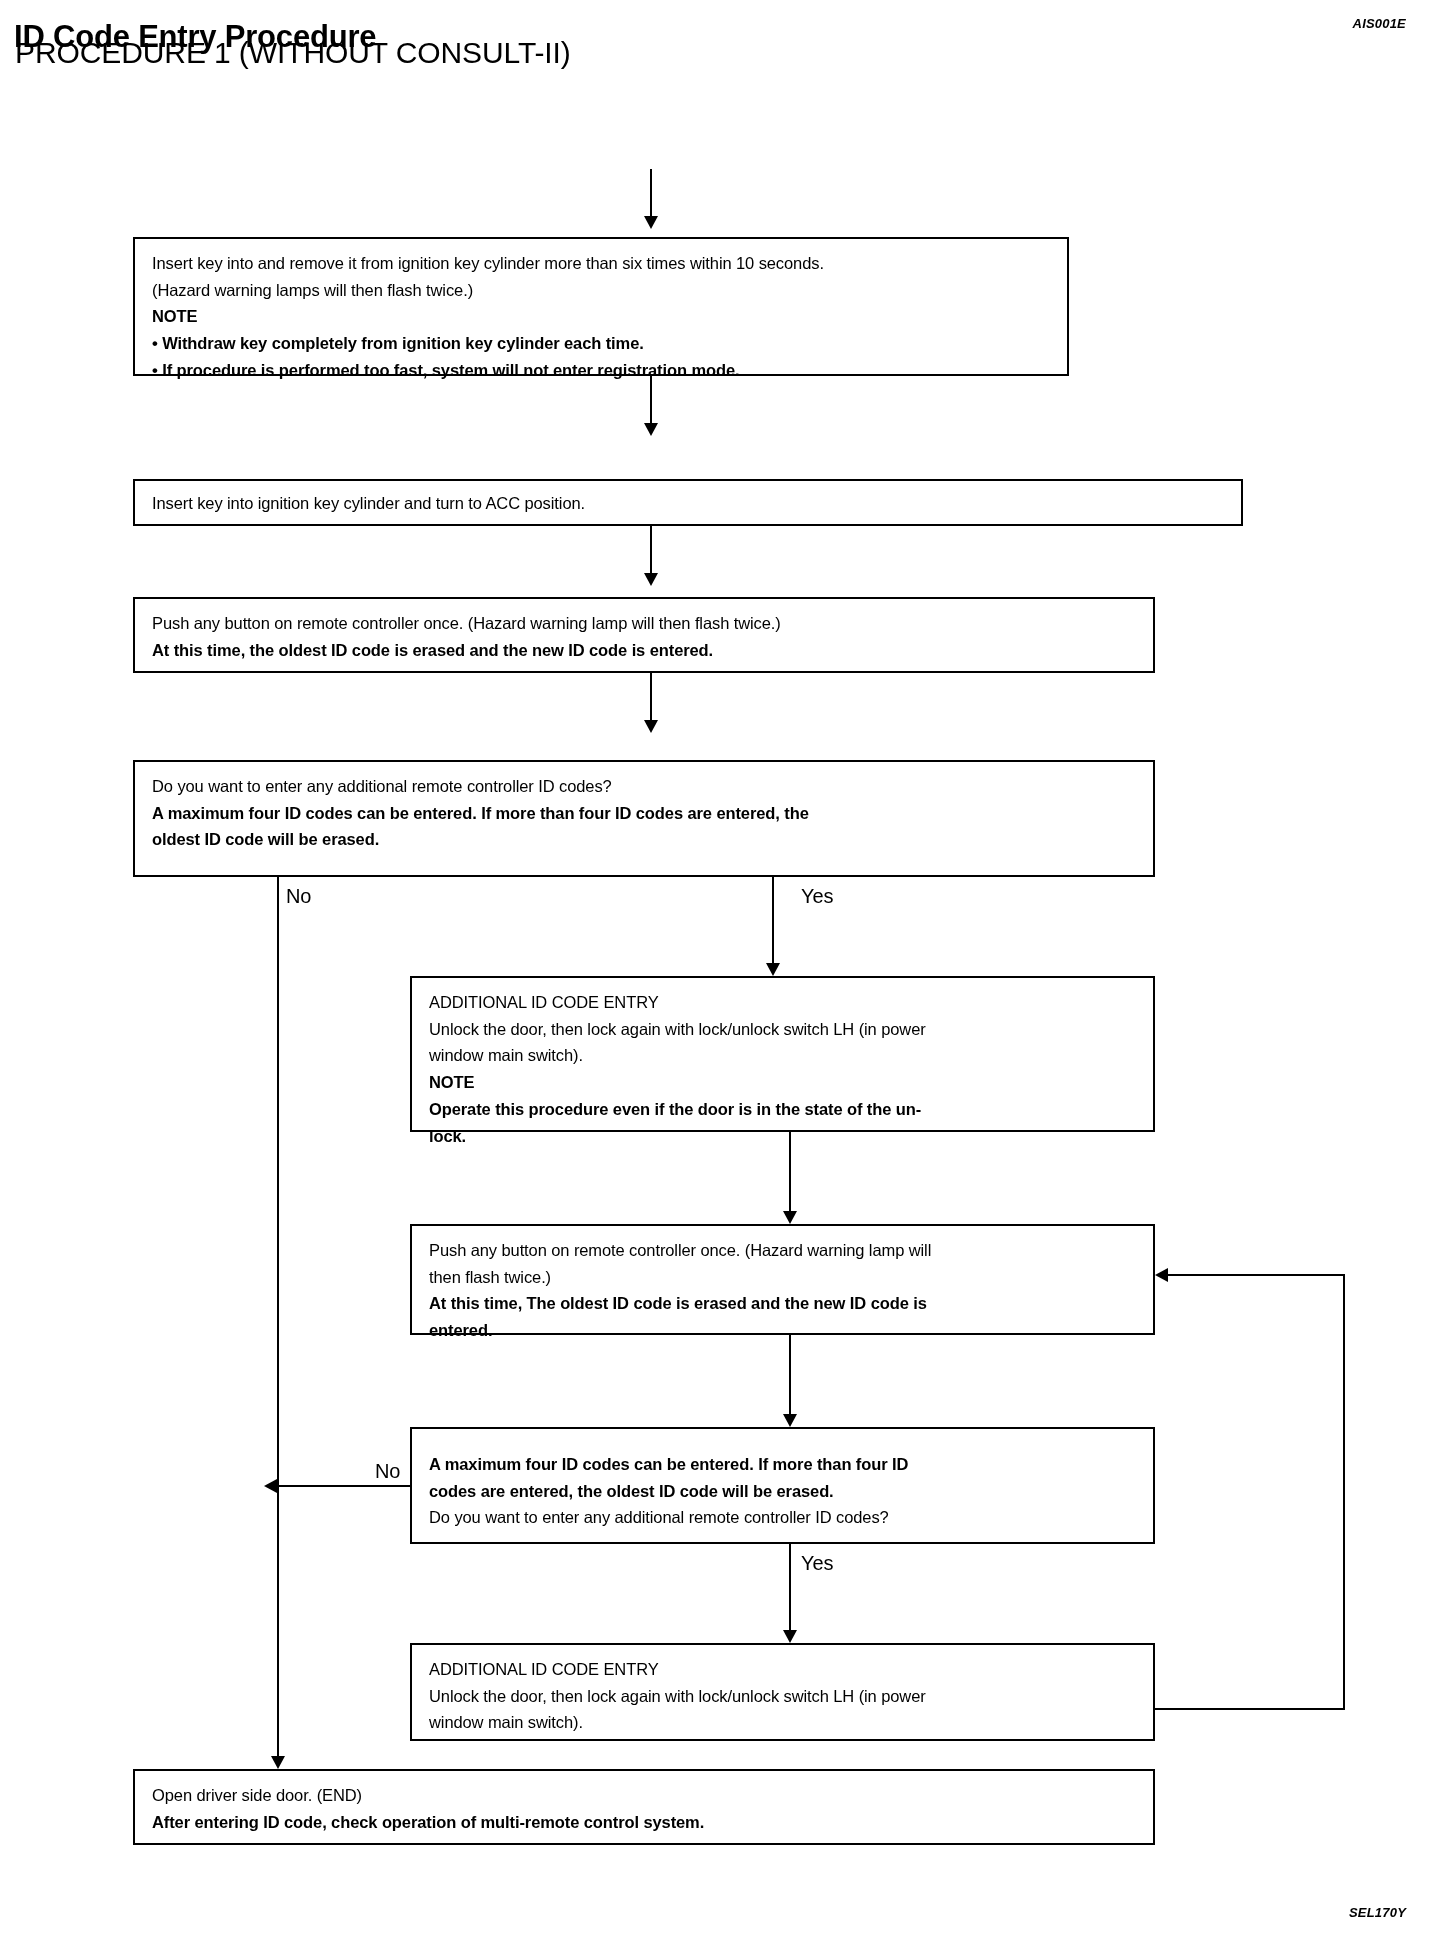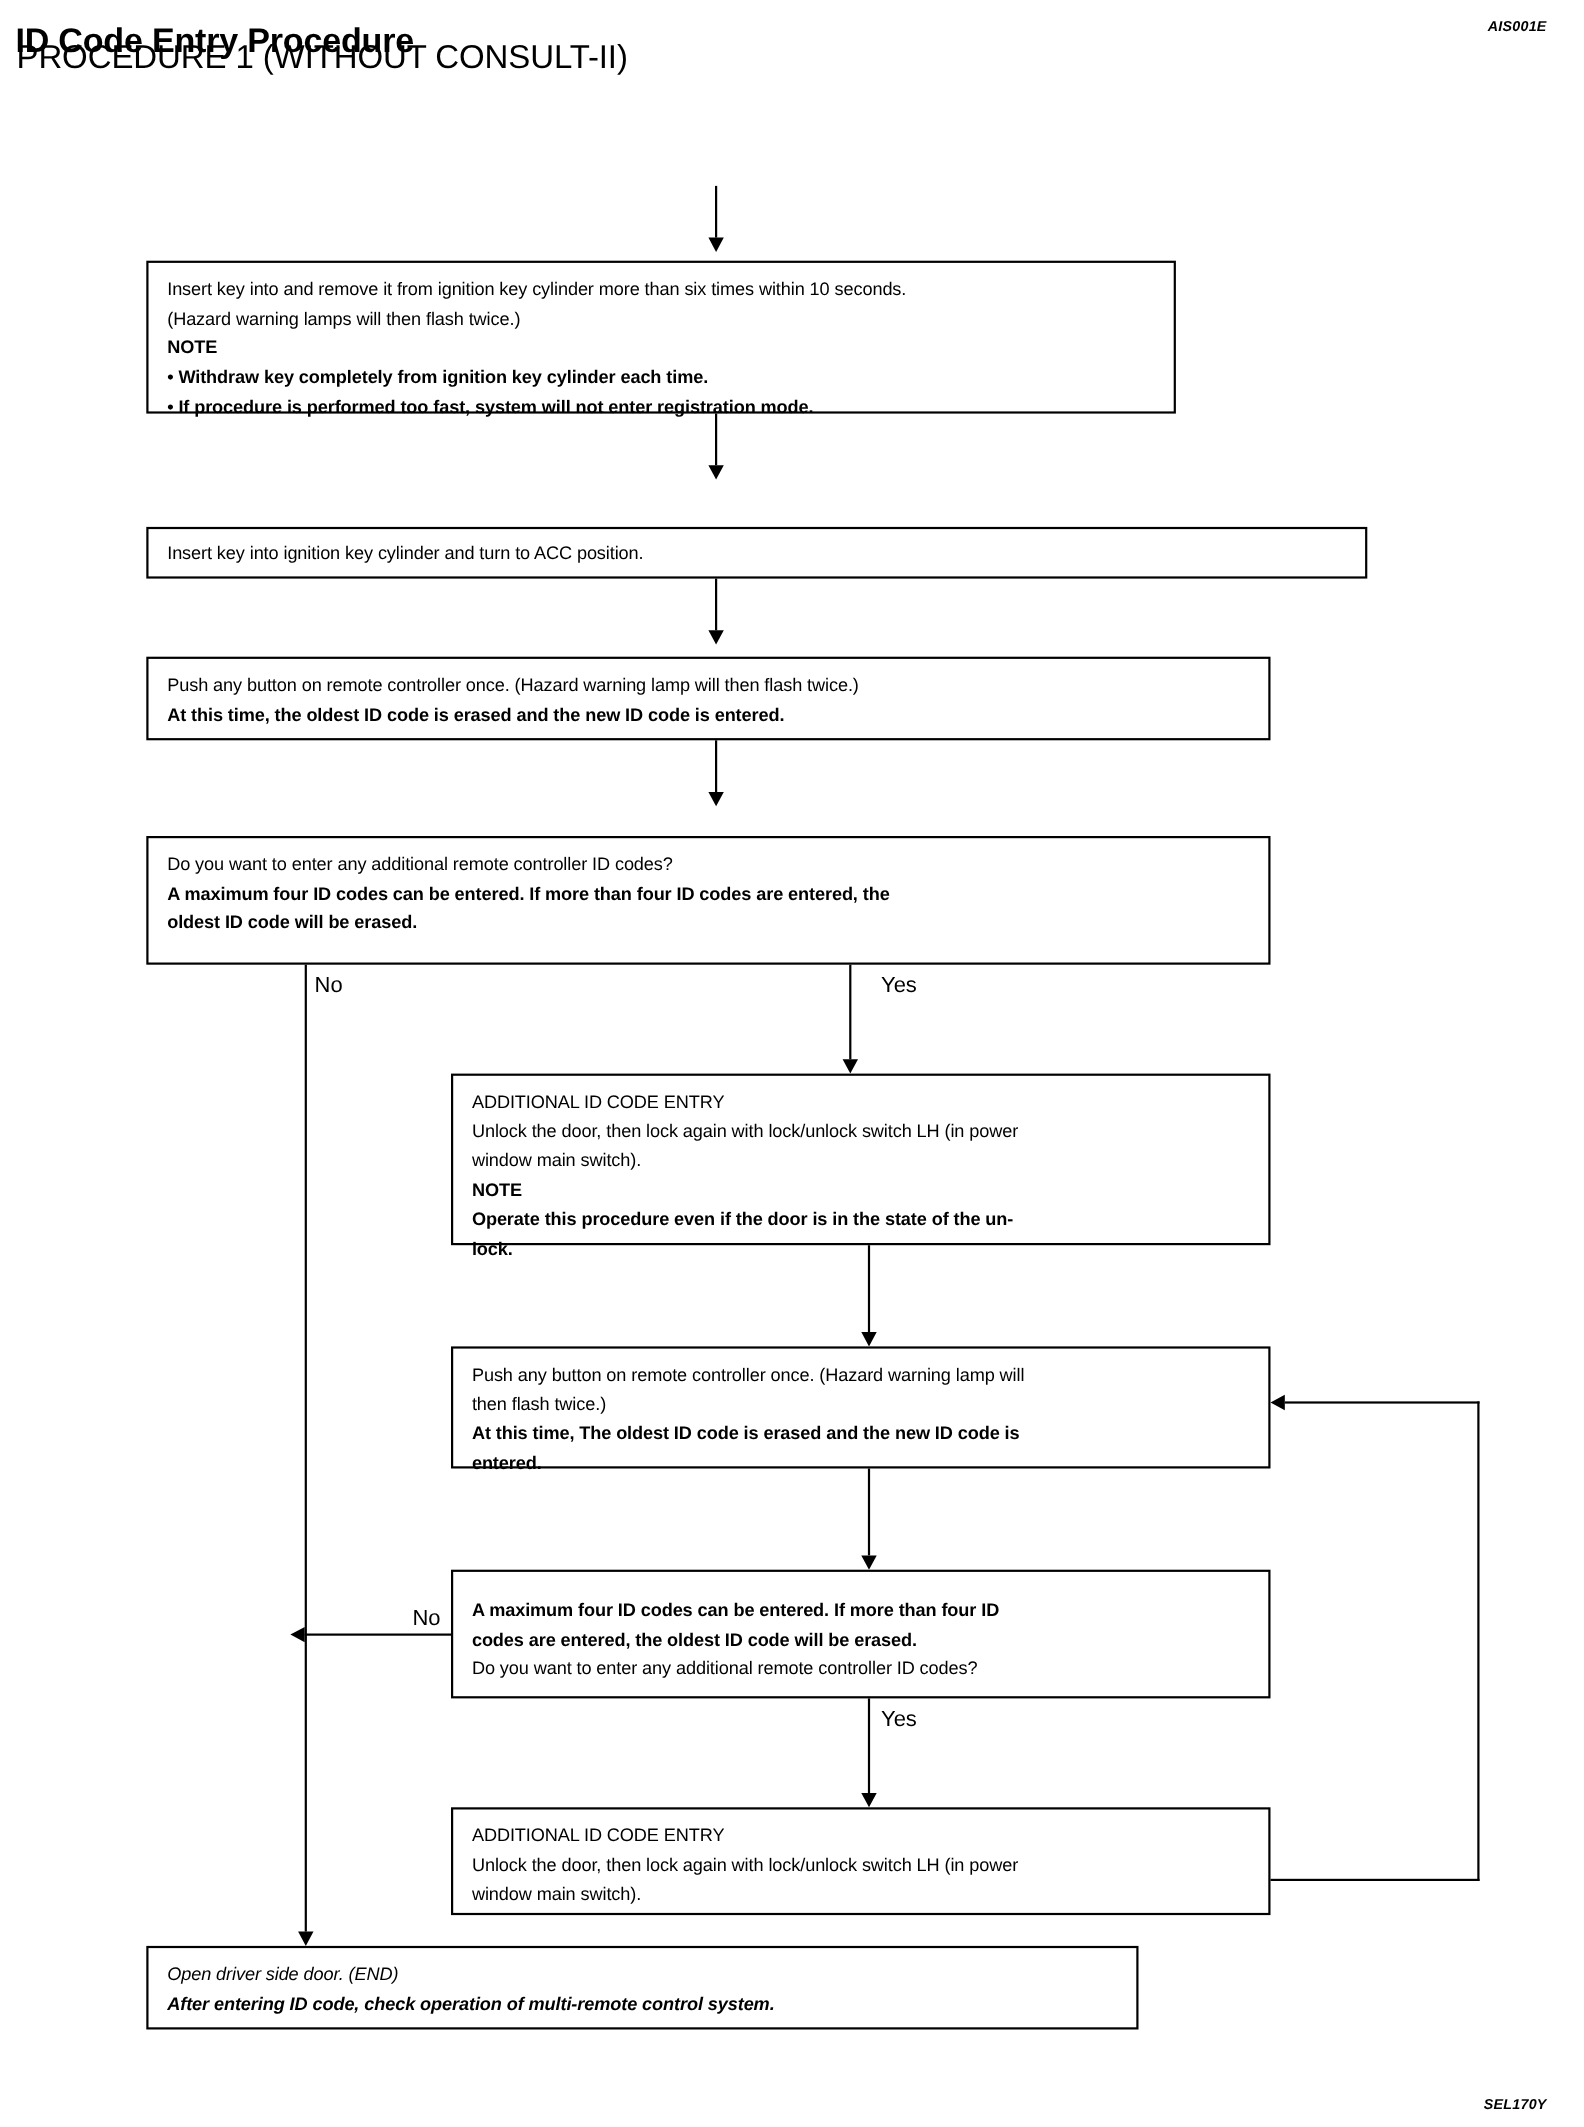--- a/index.html
+++ b/index.html
@@ -191,18 +191,18 @@
     <div class="fline">ADDITIONAL ID CODE ENTRY</div>
     <div class="fline">Unlock the door, then lock again with lock/unlock switch LH (in power</div>
     <div class="fline">window main switch).</div>
   </div>
 
   <div class="hline" style="left:1155px; top:1708px; width:190px;"></div>
   <div class="vline" style="left:1343px; top:1274px; height:436px;"></div>
   <div class="hline" style="left:1168px; top:1274px; width:177px;"></div>
   <div class="arrow-left" style="left:1155px; top:1268px;"></div>
 
-  <div class="fbox" style="left:133px; top:1769px; width:902px; height:76px;font-style:italic;">
+  <div class="fbox" style="left:133px; top:1769px; width:1022px; height:76px;">
     <div class="fline">Open driver side door. (END)</div>
     <div class="fline b">After entering ID code, check operation of multi-remote control system.</div>
   </div>
 
 </div>
 
 </body></html>

